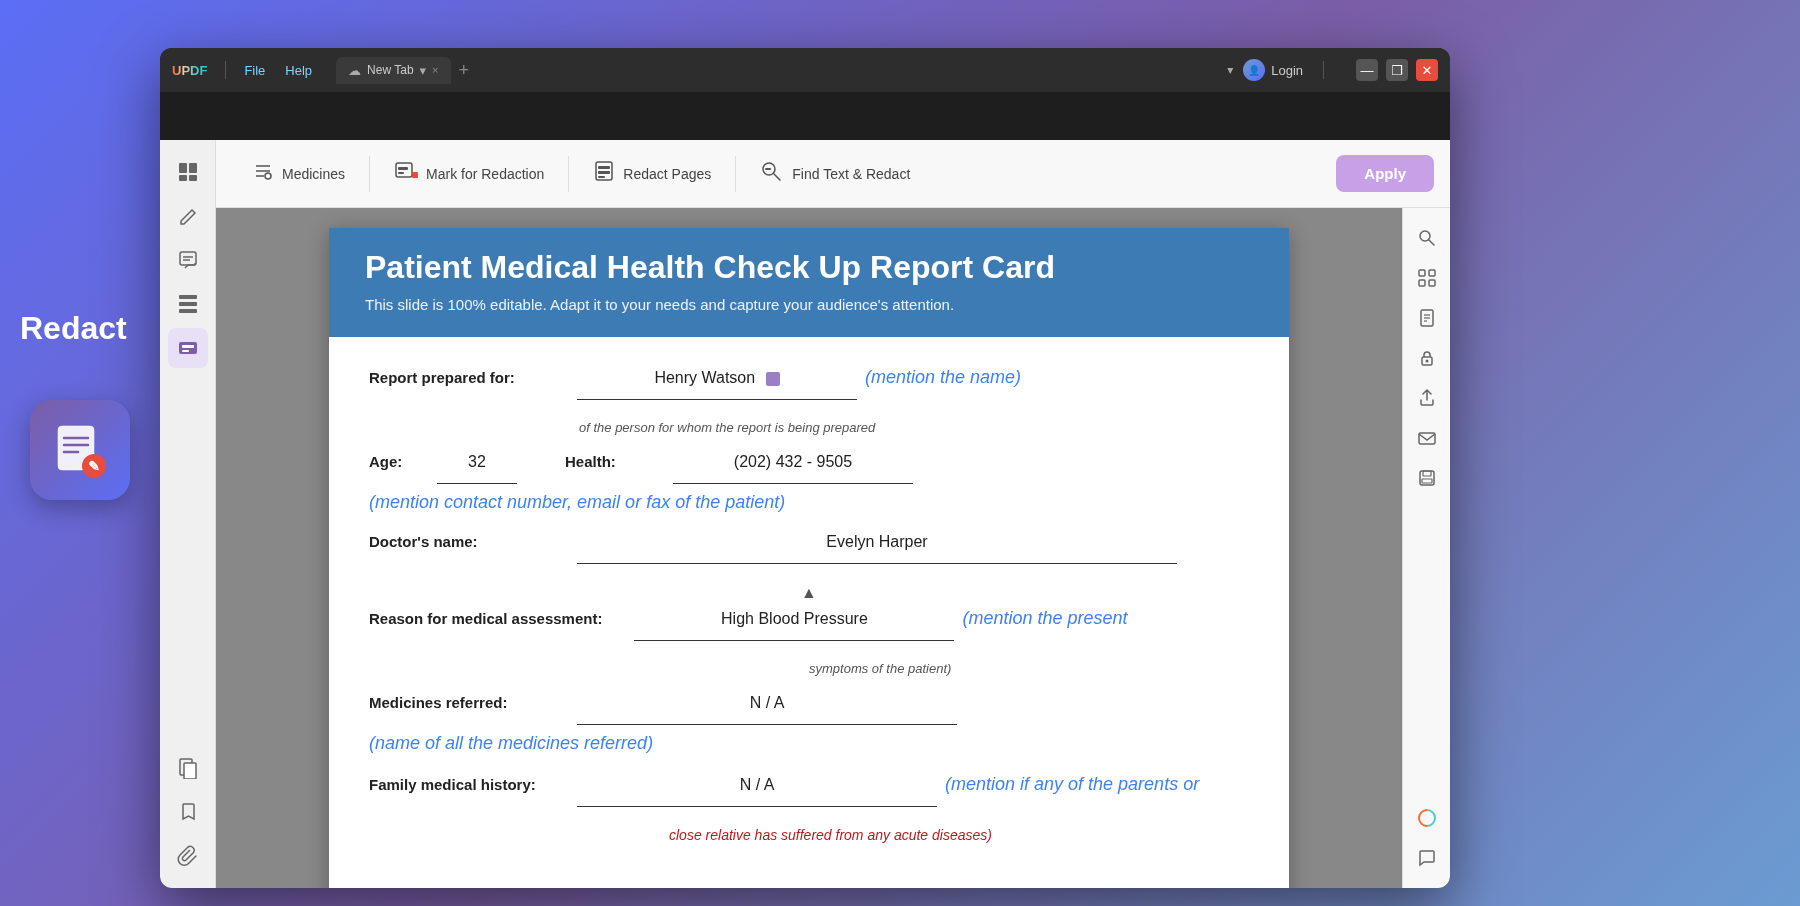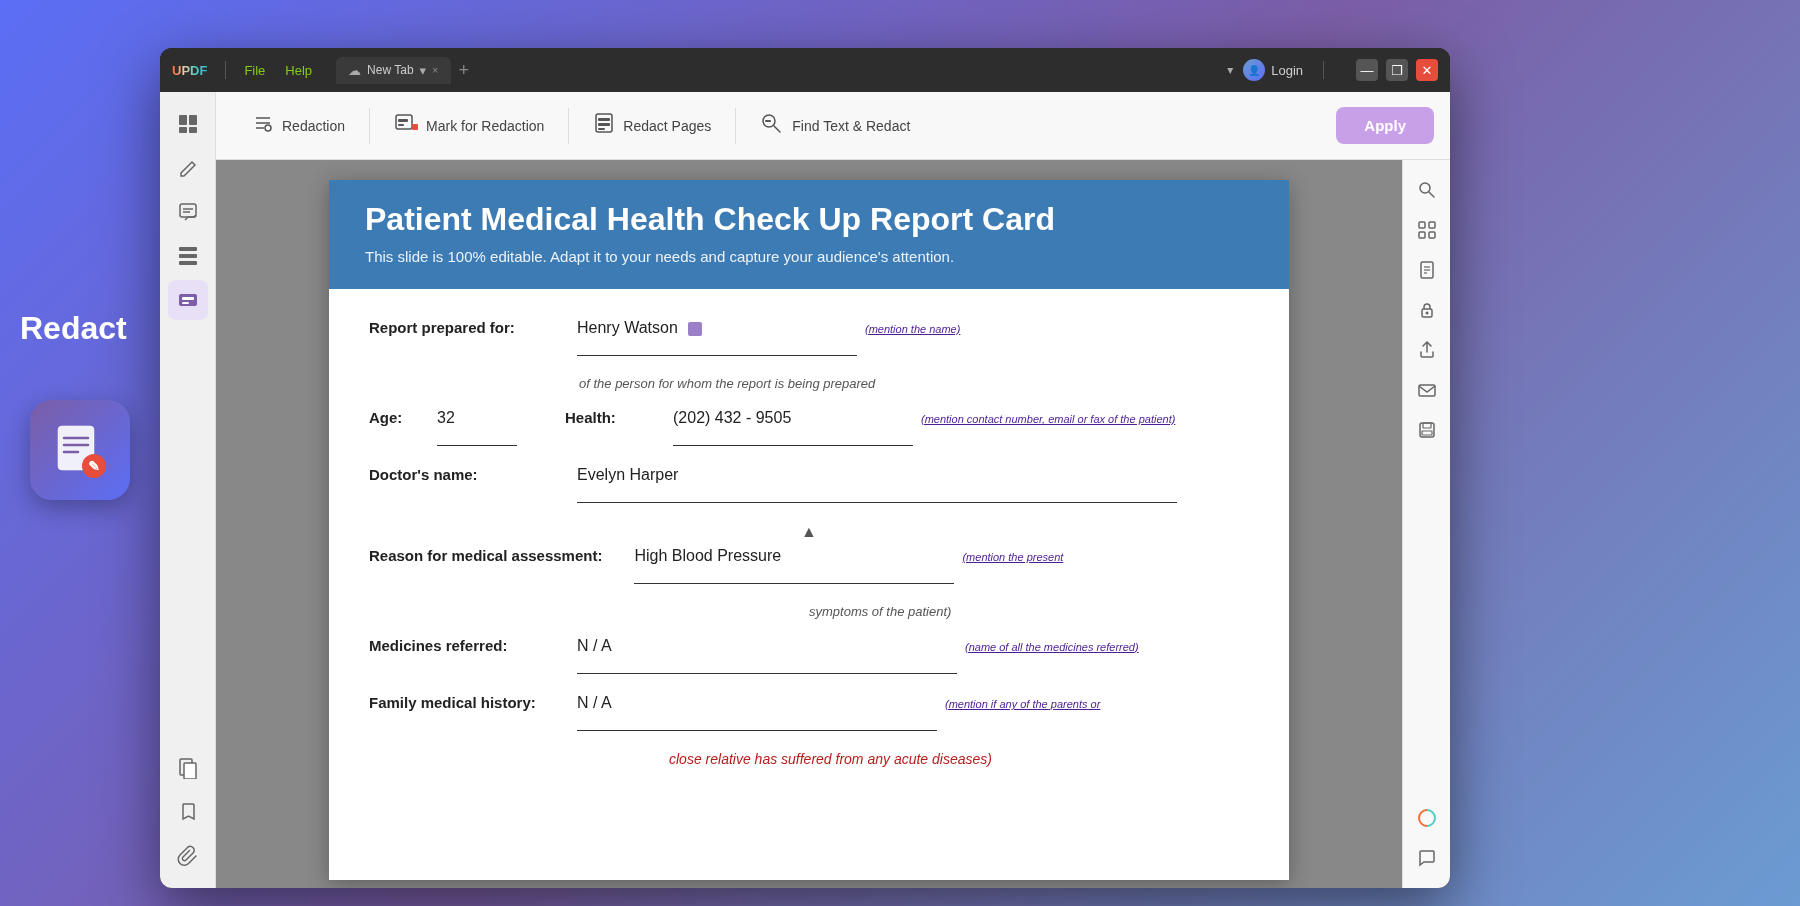--- a/index.html
+++ b/index.html
@@ -49,20 +49,21 @@
       left: 160px;
       top: 48px;
       width: 1290px;
       height: 840px;
       background: #1e1e1e;
       border-radius: 12px;
       overflow: hidden;
       box-shadow: 0 20px 60px rgba(0,0,0,0.5);
       display: flex;
       flex-direction: column;
+      gap: 48px;
     }
 
     
     .titlebar {
       height: 44px;
       background: #2d2d2d;
       display: flex;
       align-items: center;
       padding: 0 12px;
       flex-shrink: 0;
@@ -80,21 +81,21 @@
       width: 1px;
       height: 18px;
       background: #555;
       margin: 0 10px;
     }
     .titlebar-menu {
       display: flex;
       gap: 4px;
     }
     .titlebar-menu-item {
-      color: #84cc16;
+      color: #7dd3fc;
       font-size: 13px;
       padding: 4px 8px;
       border-radius: 4px;
       cursor: pointer;
     }
 
     
     .tab-area {
       display: flex;
       align-items: center;
@@ -347,28 +348,28 @@
     .form-label {
       font-weight: 700;
       font-size: 15px;
       color: #222;
       min-width: 200px;
     }
     .form-value {
       font-size: 16px;
       color: #222;
       border-bottom: 1.5px solid #333;
-      padding-bottom: 18px;
+      padding-bottom: 12px;
       min-width: 280px;
+      text-align: center;
     }
     .form-hint {
-      color: #4c1d95;
-      font-size: 11px;
+      color: #3b82f6;
+      font-size: 18px;
       font-style: italic;
-      text-decoration: underline;
     }
 
     .redaction-mark {
       display: inline-block;
       width: 14px;
       height: 14px;
       background: #9b7ec8;
       border-radius: 2px;
       margin-left: 6px;
       vertical-align: middle;
@@ -492,21 +493,21 @@
       <div class="toolbar">
         <div class="toolbar-item">
           <span class="toolbar-icon">
             <svg width="22" height="22" viewBox="0 0 22 22" fill="none">
                 <line x1="4" y1="6" x2="18" y2="6" stroke="#555" stroke-width="1.5"></line>
                 <line x1="4" y1="11" x2="18" y2="11" stroke="#555" stroke-width="1.5"></line>
                 <line x1="4" y1="16" x2="12" y2="16" stroke="#555" stroke-width="1.5"></line>
                 <circle cx="16" cy="16" r="3" stroke="#555" stroke-width="1.5" fill="none"></circle>
               </svg>
           </span>
-          <span>Redaction</span>
+          <span>Medicines</span>
         </div>
 
         <div class="toolbar-divider-v"></div>
 
         <div class="toolbar-item">
           <span class="toolbar-icon">
             <svg width="24" height="22" viewBox="0 0 24 22" fill="none">
                 <rect x="2" y="3" width="16" height="14" rx="2" stroke="#555" stroke-width="1.5" fill="none"></rect>
                 <rect x="4" y="7" width="10" height="3" rx="1" fill="#555"></rect>
                 <rect x="4" y="12" width="6" height="2" rx="1" fill="#555"></rect>

